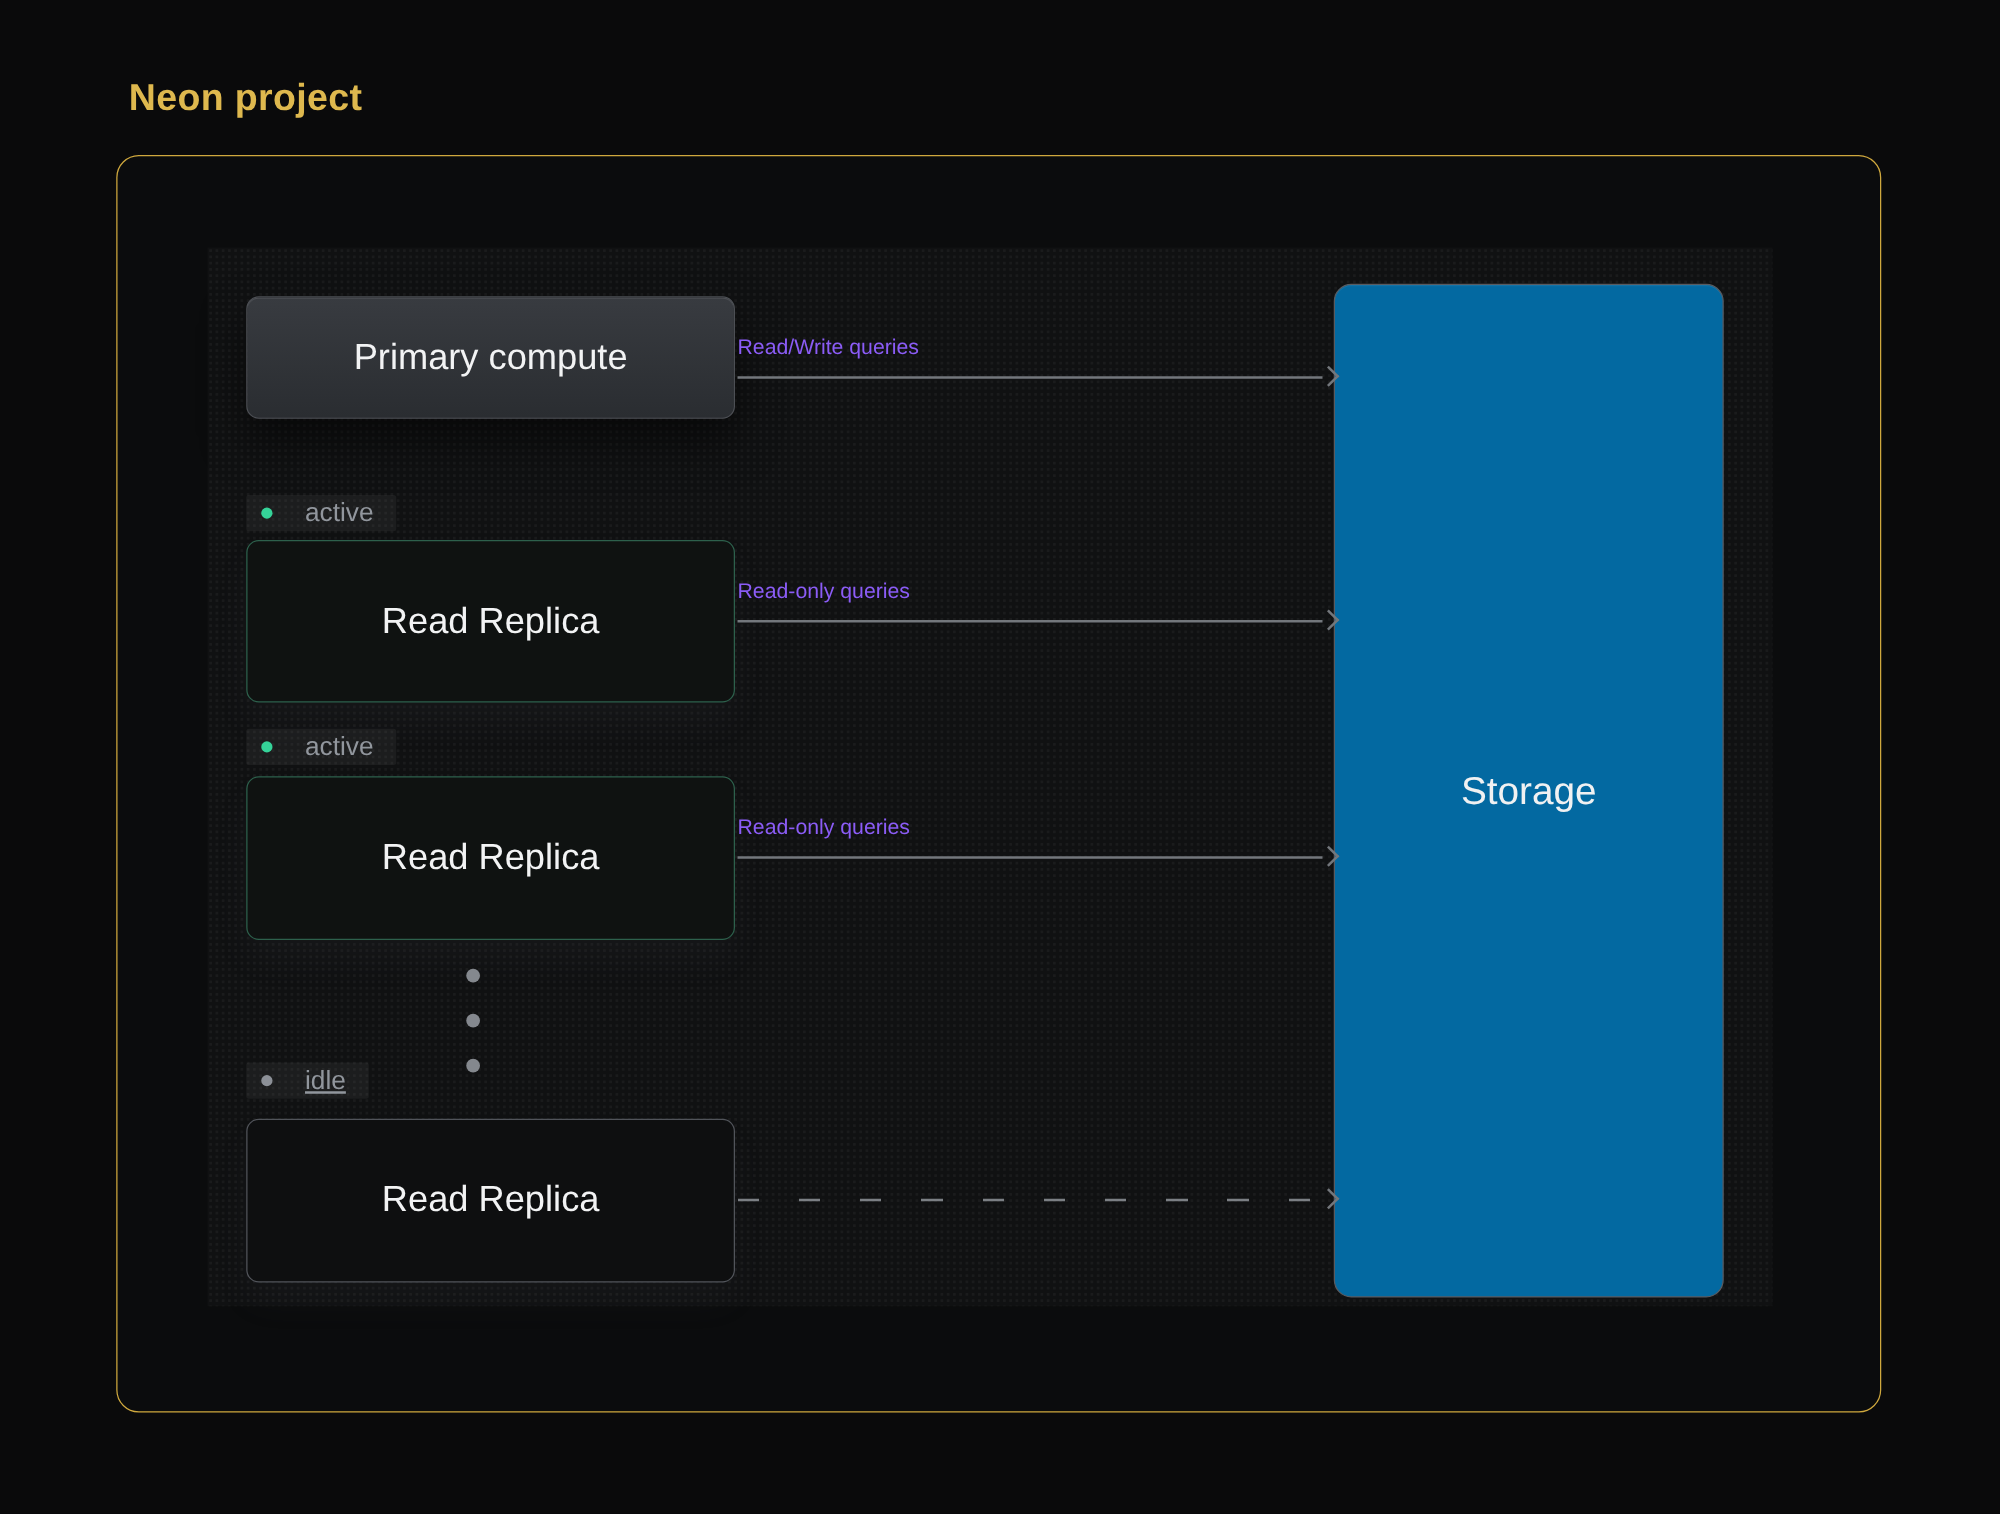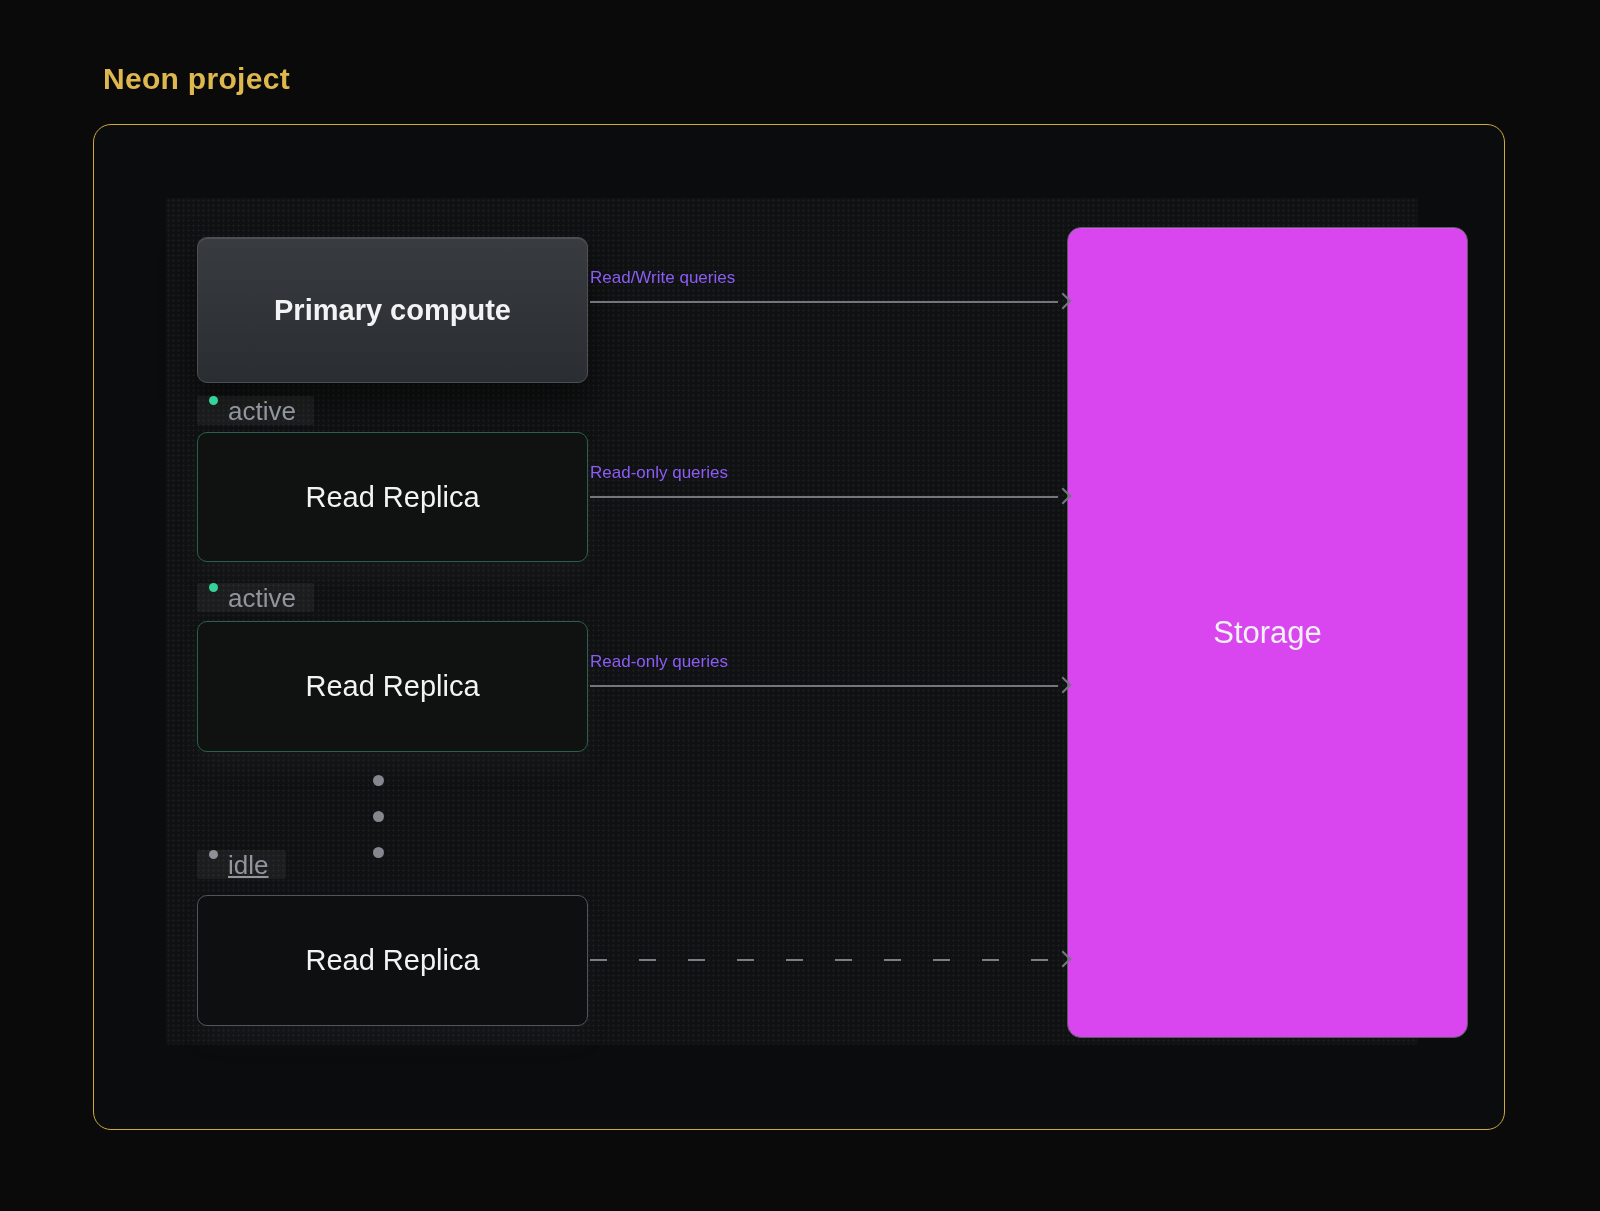--- a/index.html
+++ b/index.html
@@ -52,50 +52,50 @@
     border-radius: 10px;
     display: flex;
     align-items: center;
     justify-content: center;
     font-size: 29px;
     color: #f2f3f4;
     box-sizing: border-box;
   }
   .node-primary {
     top: 237px;
-    height: 146px;
+    height: 98px;
     background: linear-gradient(180deg, #383b40 0%, #2a2d31 100%);
     border: 1px solid #4c4f54;
     box-shadow: inset 0 1px 0 rgba(255,255,255,0.10), 0 18px 34px rgba(0,0,0,0.5);
-    font-weight: bold;
   }
   .node-active {
     background: #0f1211;
     border: 1.5px solid #2d604c;
     box-shadow: 0 16px 30px rgba(120,125,130,0.06);
   }
   .node-idle {
     background: #0e0f10;
     border: 1.5px solid #51545a;
     box-shadow: 0 16px 30px rgba(120,125,130,0.05);
   }
   .node-replica-1 { top: 432px; height: 130px; }
   .node-replica-2 { top: 621px; height: 131px; }
   .node-replica-3 { top: 895px; height: 131px; }
 
   .status-chip {
     position: absolute;
     left: 197px;
     height: 29px;
     display: inline-flex;
-    gap: 10px;
+    align-items: center;
+    gap: 26px;
     padding: 0 18px 0 12px;
     background: rgba(255,255,255,0.05);
     border-radius: 2px;
-    font-size: 26px;
+    font-size: 21px;
     color: #91969d;
   }
   .chip-1 { top: 396px; }
   .chip-2 { top: 583px; }
   .chip-3 { top: 850px; text-decoration: underline; }
   .status-dot {
     width: 9px;
     height: 9px;
     border-radius: 50%;
     flex: 0 0 auto;
@@ -112,23 +112,23 @@
     left: 373px;
   }
   .vdot-1 { top: 775px; }
   .vdot-2 { top: 811px; }
   .vdot-3 { top: 847px; }
 
   .storage-node {
     position: absolute;
     left: 1067px;
     top: 227px;
-    width: 401px;
+    width: 312px;
     height: 811px;
-    background: #d946ef;
+    background: #0369a1;
     border: 1px solid #585b61;
     border-radius: 14px;
     display: flex;
     align-items: center;
     justify-content: center;
     font-size: 31px;
     color: #f0f1f2;
     box-sizing: border-box;
     box-shadow: inset 0 1px 0 rgba(255,255,255,0.07);
   }

